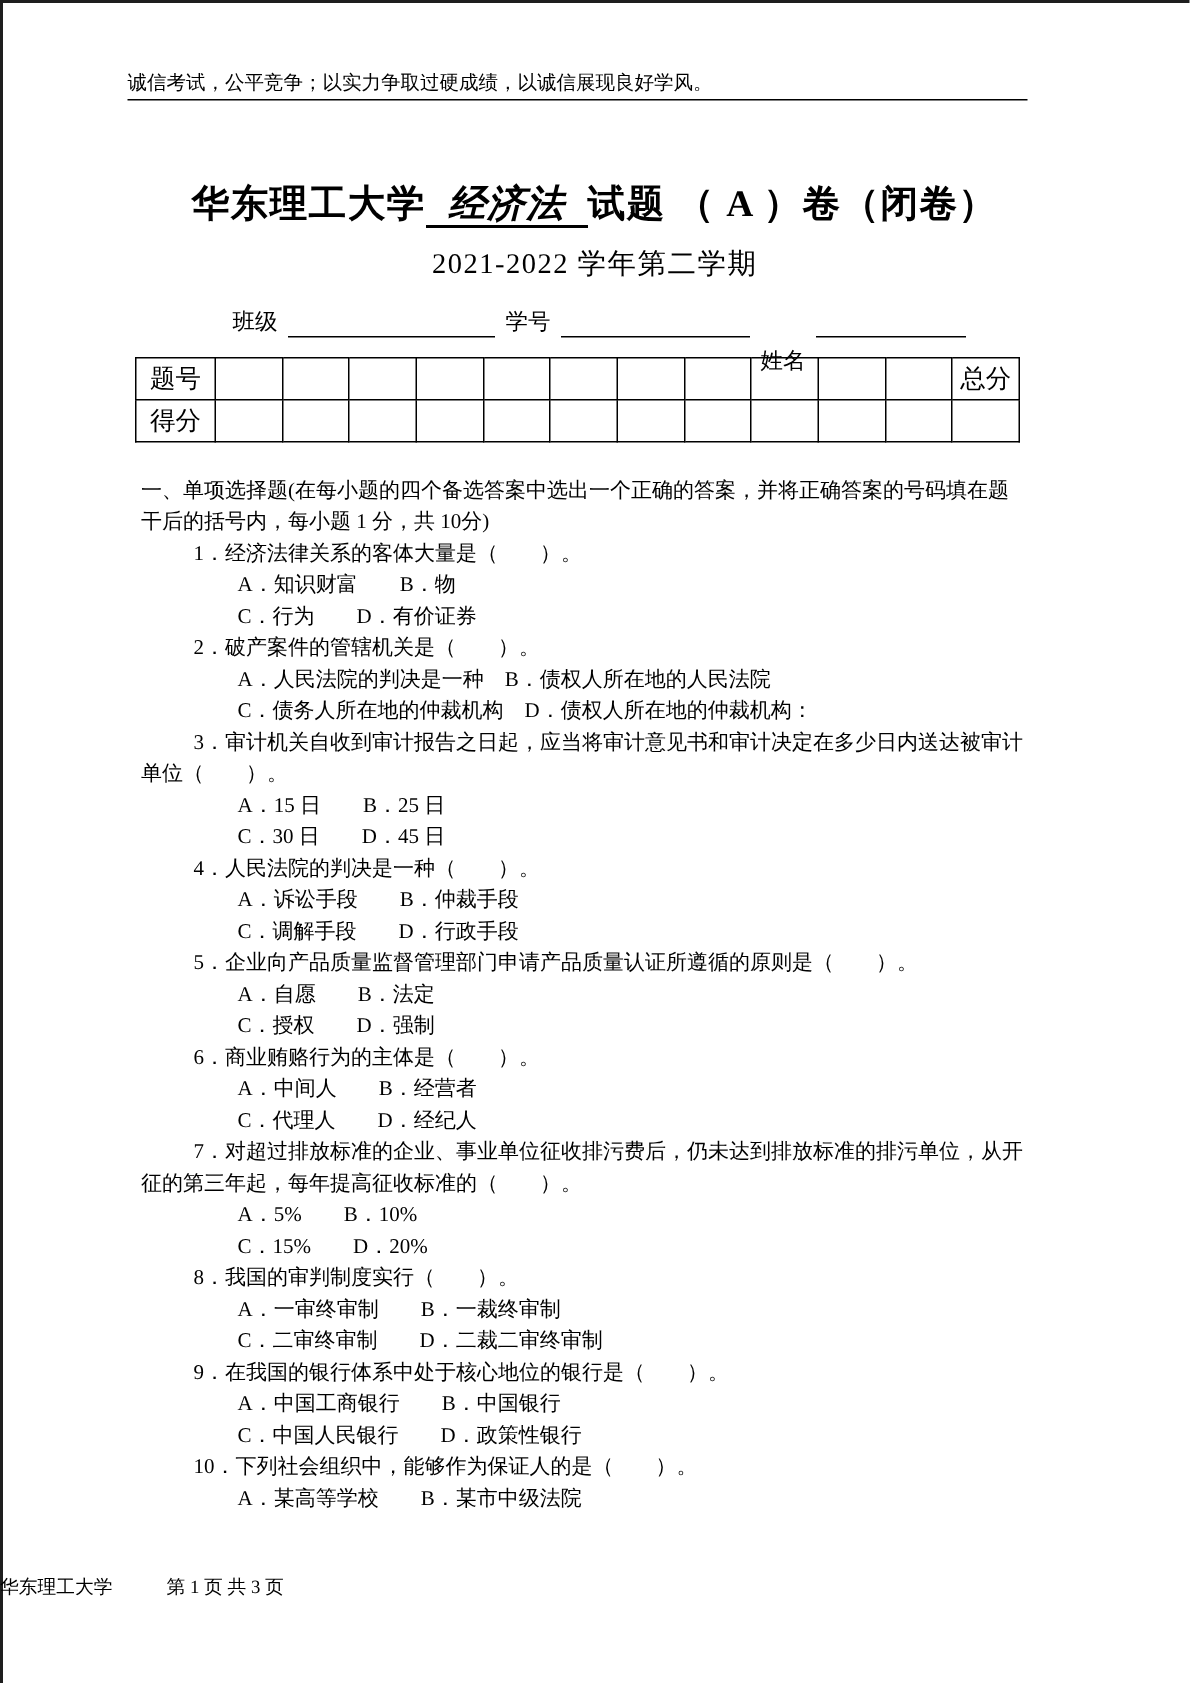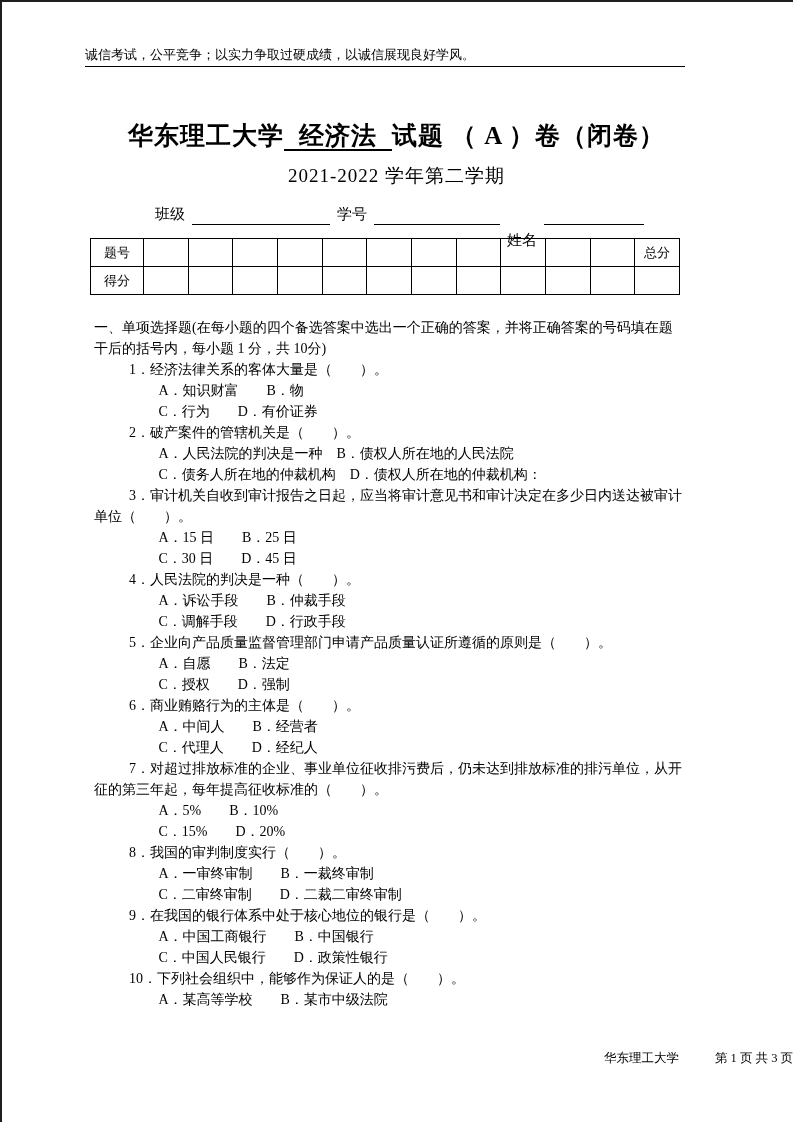--- a/index.html
+++ b/index.html
@@ -18,55 +18,55 @@
     font-size:13px; line-height:17px;
     border-bottom:1px solid #000; padding-bottom:3px;
   }
   .notice p { margin:0; white-space:pre; }
 
   .title {
     position:absolute; left:0; top:119px; width:100%;
     text-align:center; font-size:25px; font-weight:bold;
     letter-spacing:1px; white-space:nowrap;
   }
-  .title .course { border-bottom:2px solid #000; padding:0 15px; }
+  .title .course { border-bottom:2px solid #000; padding:0 15px;font-style:italic; }
   .title .suffix { margin-left:7px; }
 
   .semester {
     position:absolute; left:0; top:163px; width:100%;
     text-align:center; font-size:19px; letter-spacing:1px;
   }
 
   .fields { position:absolute; left:0; top:205px; width:100%; height:26px; font-size:15px; }
   .fields .flabel { position:absolute; top:0; }
   .fields .fblank { position:absolute; top:0; height:20px; border-bottom:1px solid #000; }
   .fb-class { left:192px; width:138px; }
   .fb-id    { left:374px; width:126px; }
   .fb-name  { left:544px; width:100px; }
   .fl-class { left:155px; }
   .fl-id    { left:337px; }
   .fl-name  { left:507px;margin-top:26px; }
 
   .score-table {
     position:absolute; left:90px; top:238px; width:590px;
-    border-collapse:collapse; table-layout:fixed; font-size:13px;
+    border-collapse:collapse; table-layout:fixed; font-size:17px;
   }
   .score-table td {
     border:1px solid #000; height:28px; padding:0;
     text-align:center; vertical-align:middle;
   }
 
   .body-text { position:absolute; left:94px; top:317px; width:660px; font-size:14px; line-height:21px; }
   .body-text p { margin:0; white-space:pre; }
   .line-head {}
   .line-stem { text-indent:2.5em; }
   .line-cont {}
   .line-opt  { padding-left:4.6em; }
 
-  .footer { position:absolute; left:0; top:1050px; width:100%; text-align:right; font-size:12.5px;font-family:Liberation Serif, serif; }
+  .footer { position:absolute; left:0; top:1050px; width:100%; text-align:left; font-size:12.5px;font-family:Liberation Serif, serif; }
   .footer .gap { display:inline-block; width:36px; }
 </style>
 </head>
 <body>
 
 <div class="scan-edge-top"></div>
 <div class="scan-edge-left"></div>
 
 <div class="notice">
   <p>诚信考试，公平竞争；以实力争取过硬成绩，以诚信展现良好学风。</p>

